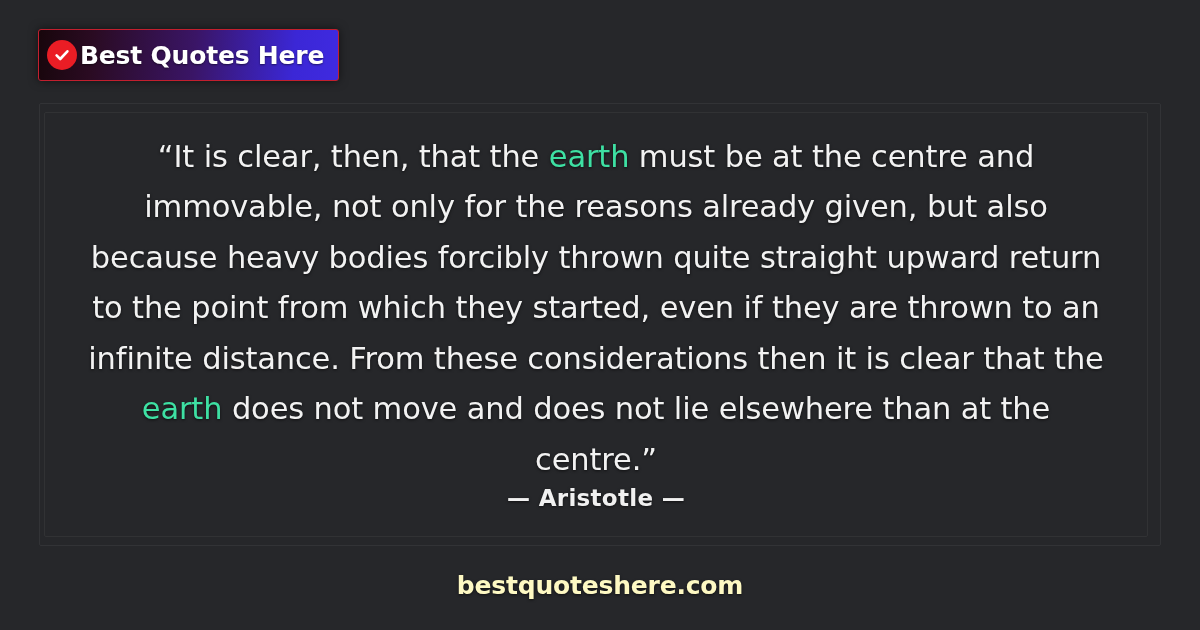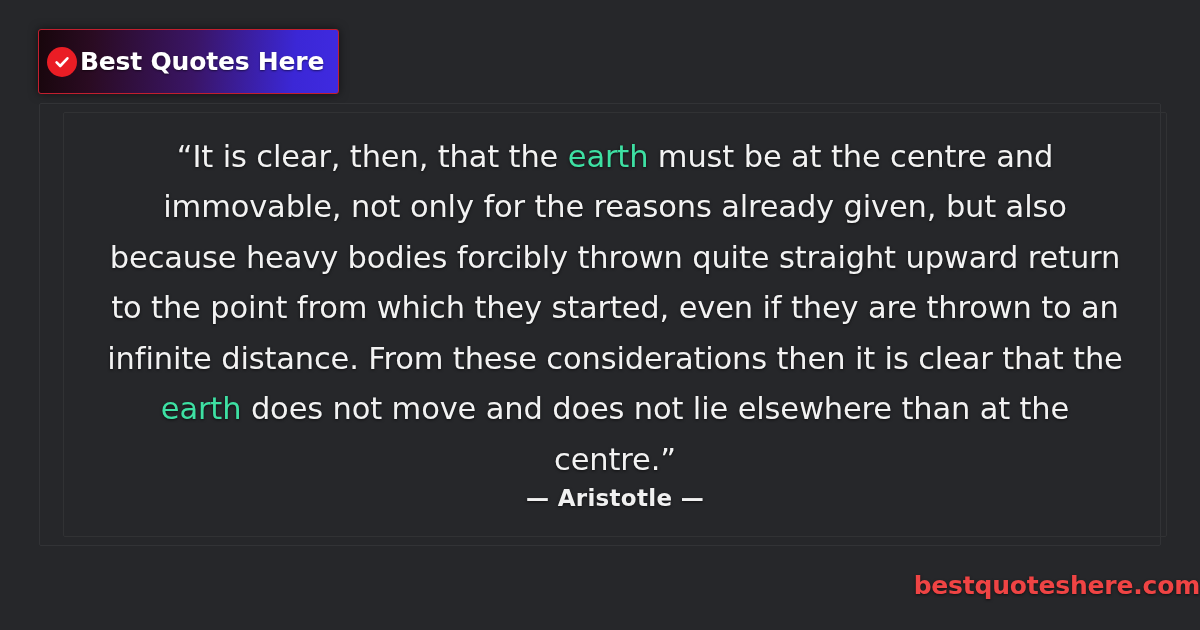--- a/index.html
+++ b/index.html
@@ -22,21 +22,21 @@
     height: 630px;
     position: relative;
     background: #26272a;
   }
 
   
   .logo-badge {
     position: absolute;
     left: 38px;
     top: 29px;
-    height: 65px;
+    height: 52px;
     display: flex;
     align-items: center;
     padding: 0 14px 0 8px;
     background: linear-gradient(95deg, #18060c 0%, #2a0b22 18%, #3a1566 52%, #3b27d6 85%, #3f2ae0 100%);
     border: 1.6px solid #c21f2e;
     border-radius: 3px;
     box-shadow: 0 0 10px rgba(0,0,0,0.55);
   }
 
   .logo-check {
@@ -69,21 +69,21 @@
     left: 39px;
     top: 103px;
     width: 1122px;
     height: 443px;
     border: 1px solid #323336;
     border-radius: 2px;
   }
 
   .quote-card-inner {
     position: absolute;
-    left: 63px;
+    left: 44px;
     top: 112px;
     width: 1104px;
     height: 425px;
     border: 1px solid #313234;
     border-radius: 2px;
     display: flex;
     flex-direction: column;
     align-items: center;
     justify-content: center;
   }
@@ -114,25 +114,25 @@
     letter-spacing: 0.3px;
     text-shadow: 0 1px 3px rgba(0,0,0,0.6);
   }
 
   
   .site-footer {
     position: absolute;
     left: 0;
     right: 0;
     top: 571px;
-    text-align: right;
+    text-align: center;
     font-family: "DejaVu Sans", "Liberation Sans", sans-serif;
     font-size: 25px;
     font-weight: bold;
-    color: #ef4444;
+    color: #fef9c3;
     letter-spacing: -0.2px;
     text-shadow: 0 1px 3px rgba(0,0,0,0.6);
   }
 </style>
 </head>
 <body>
 
 <div class="page">
 
   <div class="logo-badge">

